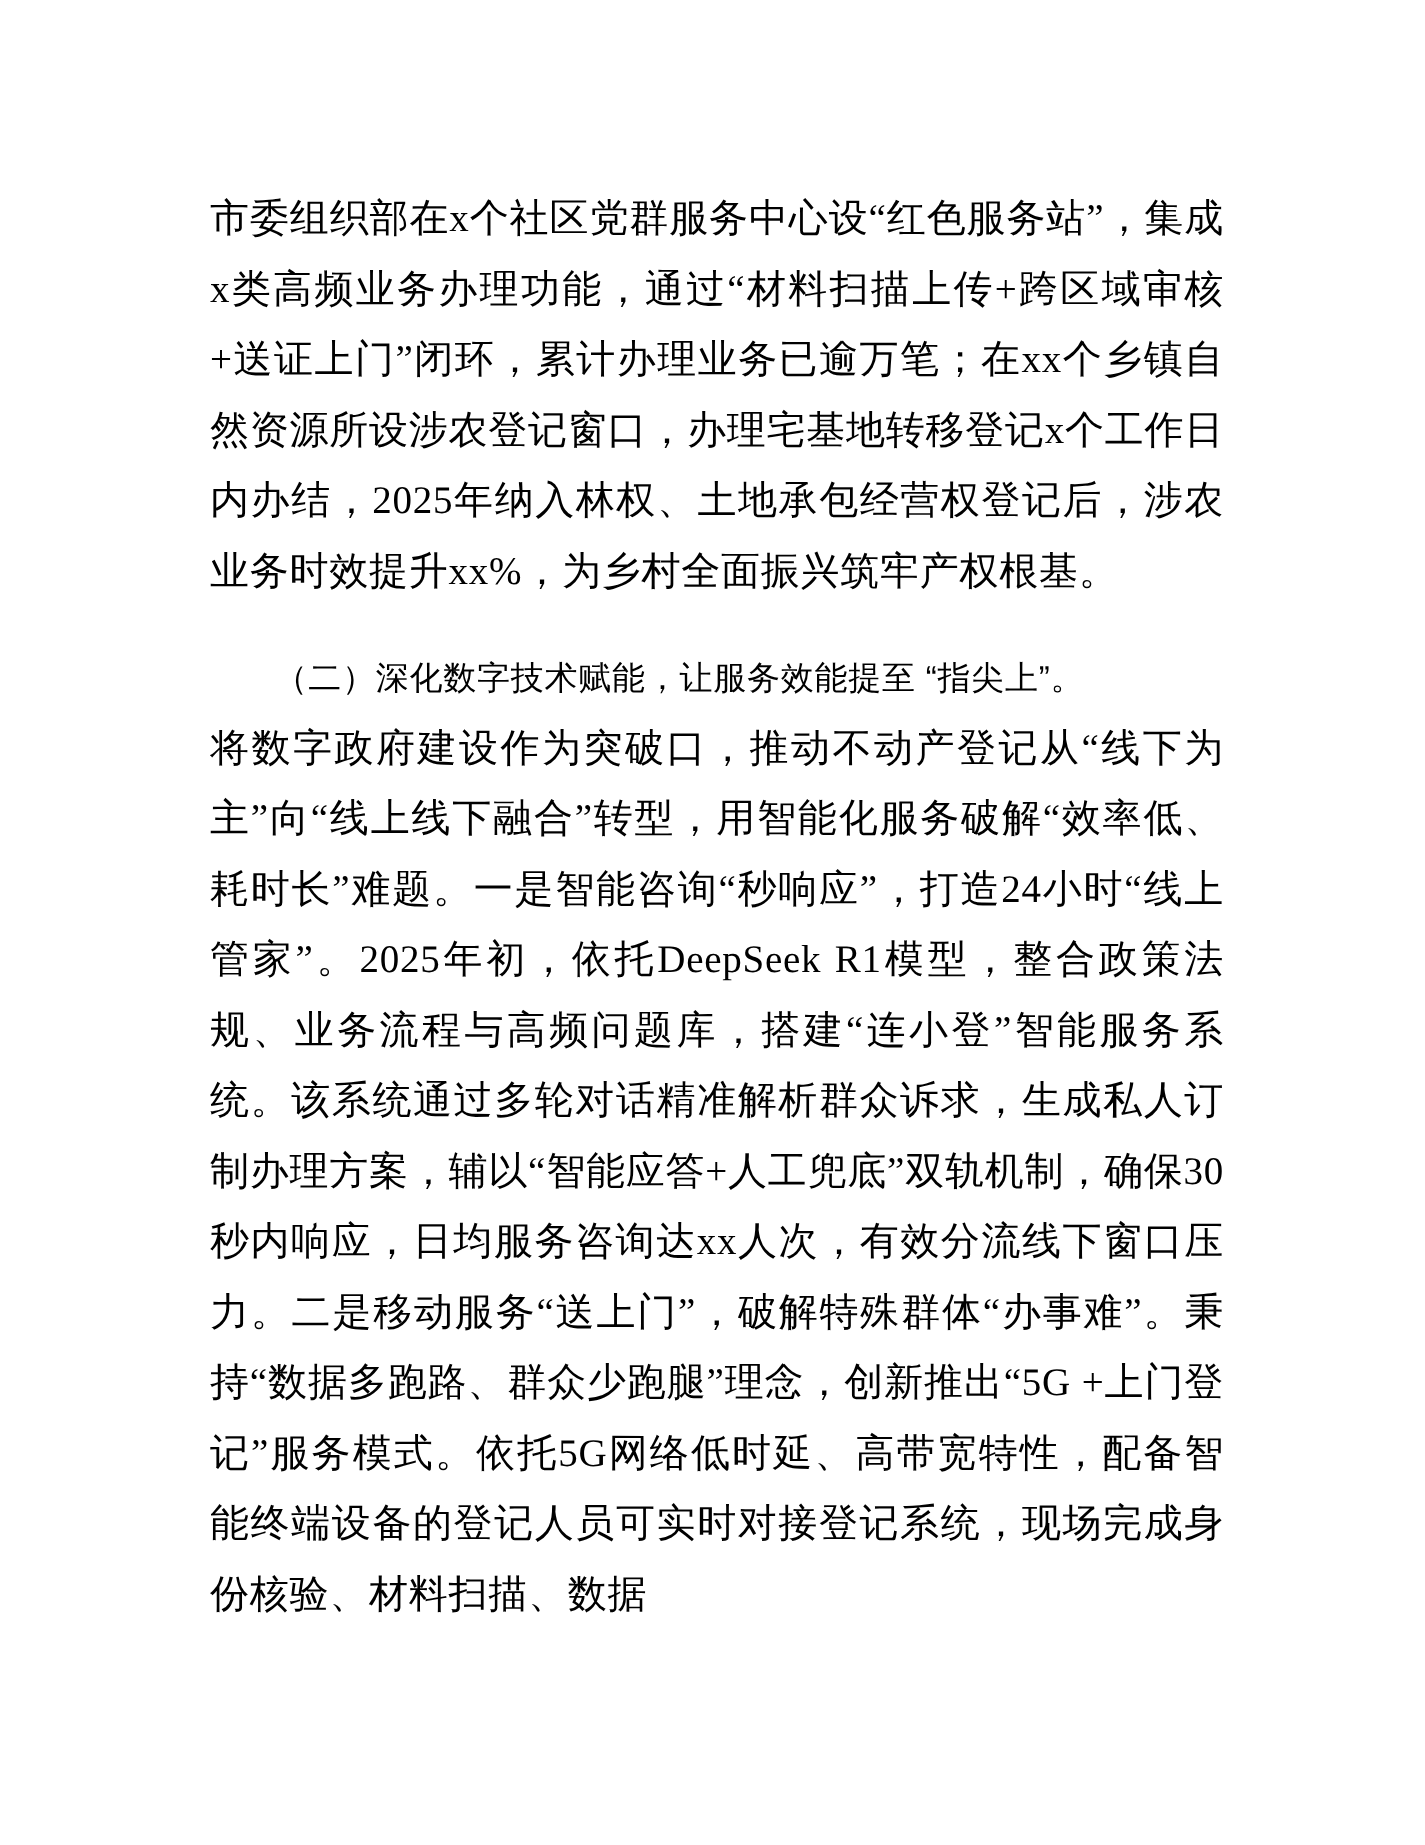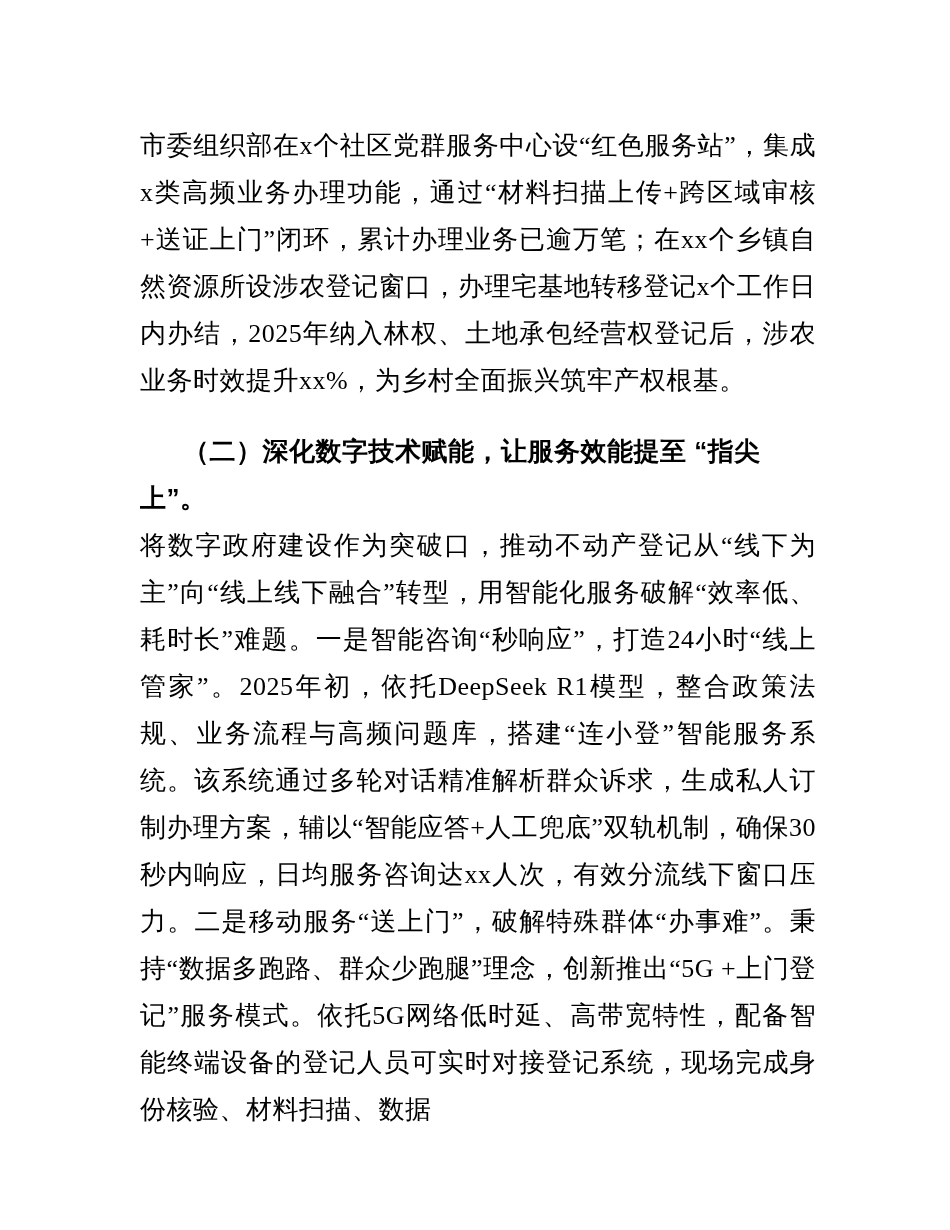--- a/index.html
+++ b/index.html
@@ -37,23 +37,23 @@
     font-size: 26px;
     line-height: 47px;
     text-align: justify;
     letter-spacing: 0.5px;
     word-break: break-all;
     color: #000000;
     font-family: "Liberation Serif", "DejaVu Serif", serif;
   }
 
   .heading {
-    font-size: 26px;
+    font-size: 22px;
     line-height: 47px;
-    font-weight: bold;
+    font-weight: normal;
     font-family: "Liberation Sans", "DejaVu Sans", sans-serif;
     color: #000000;
     margin-top: 24px;
     text-indent: 43px;
     letter-spacing: 0.5px;
     word-break: break-all;
   }
 </style>
 </head>
 <body>

